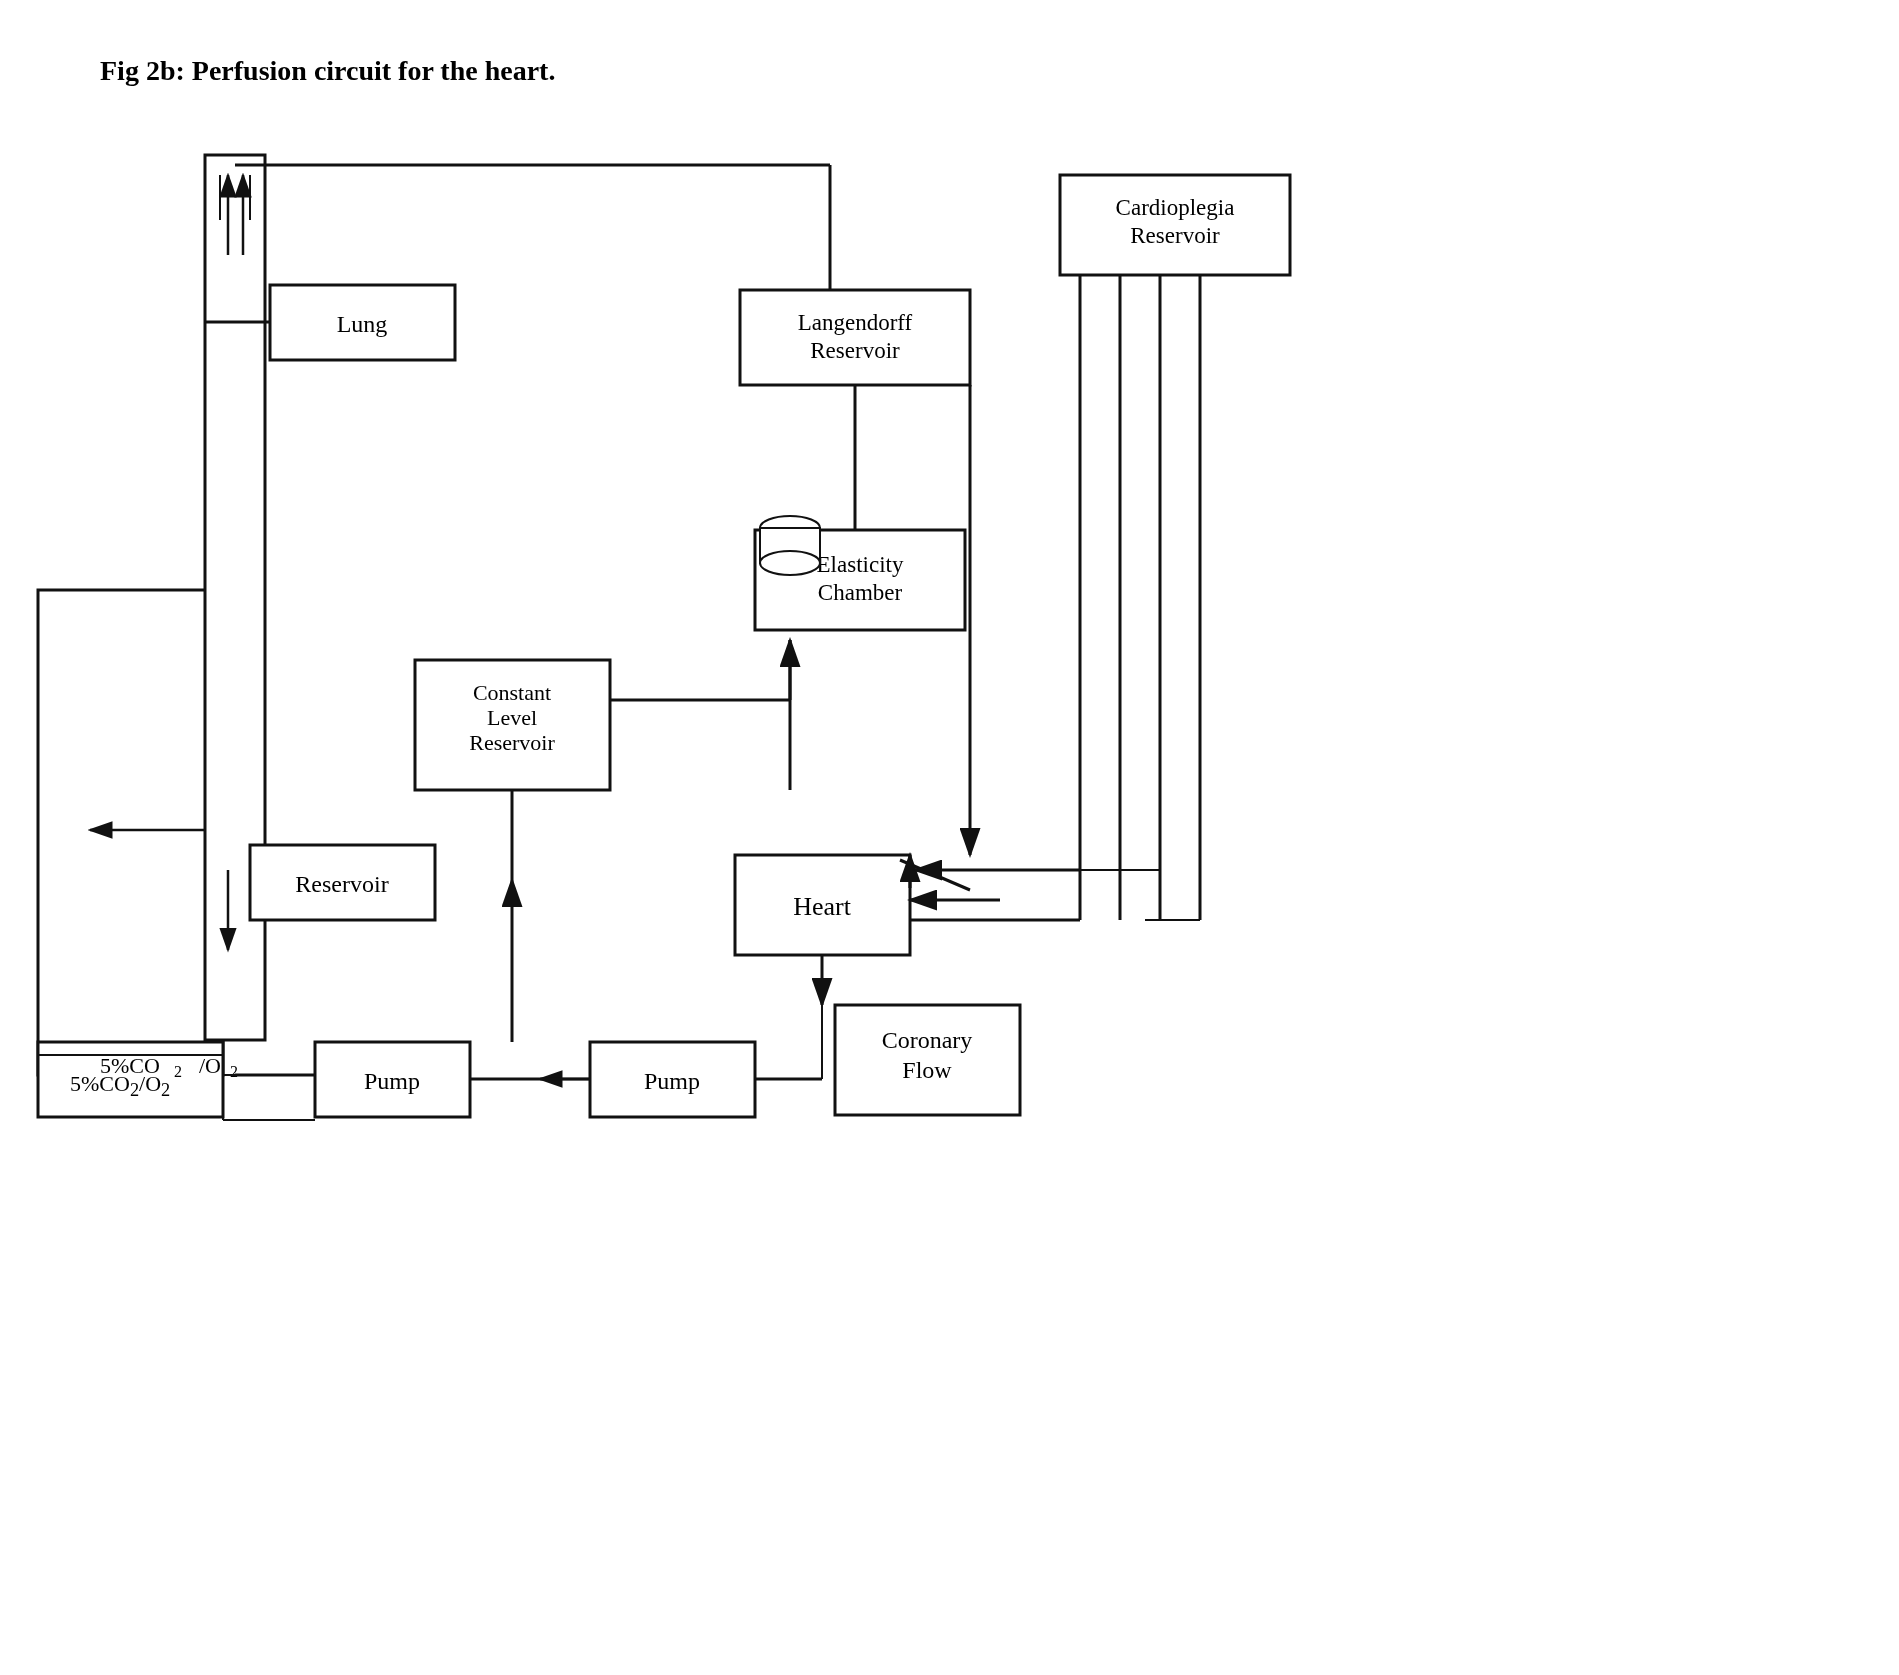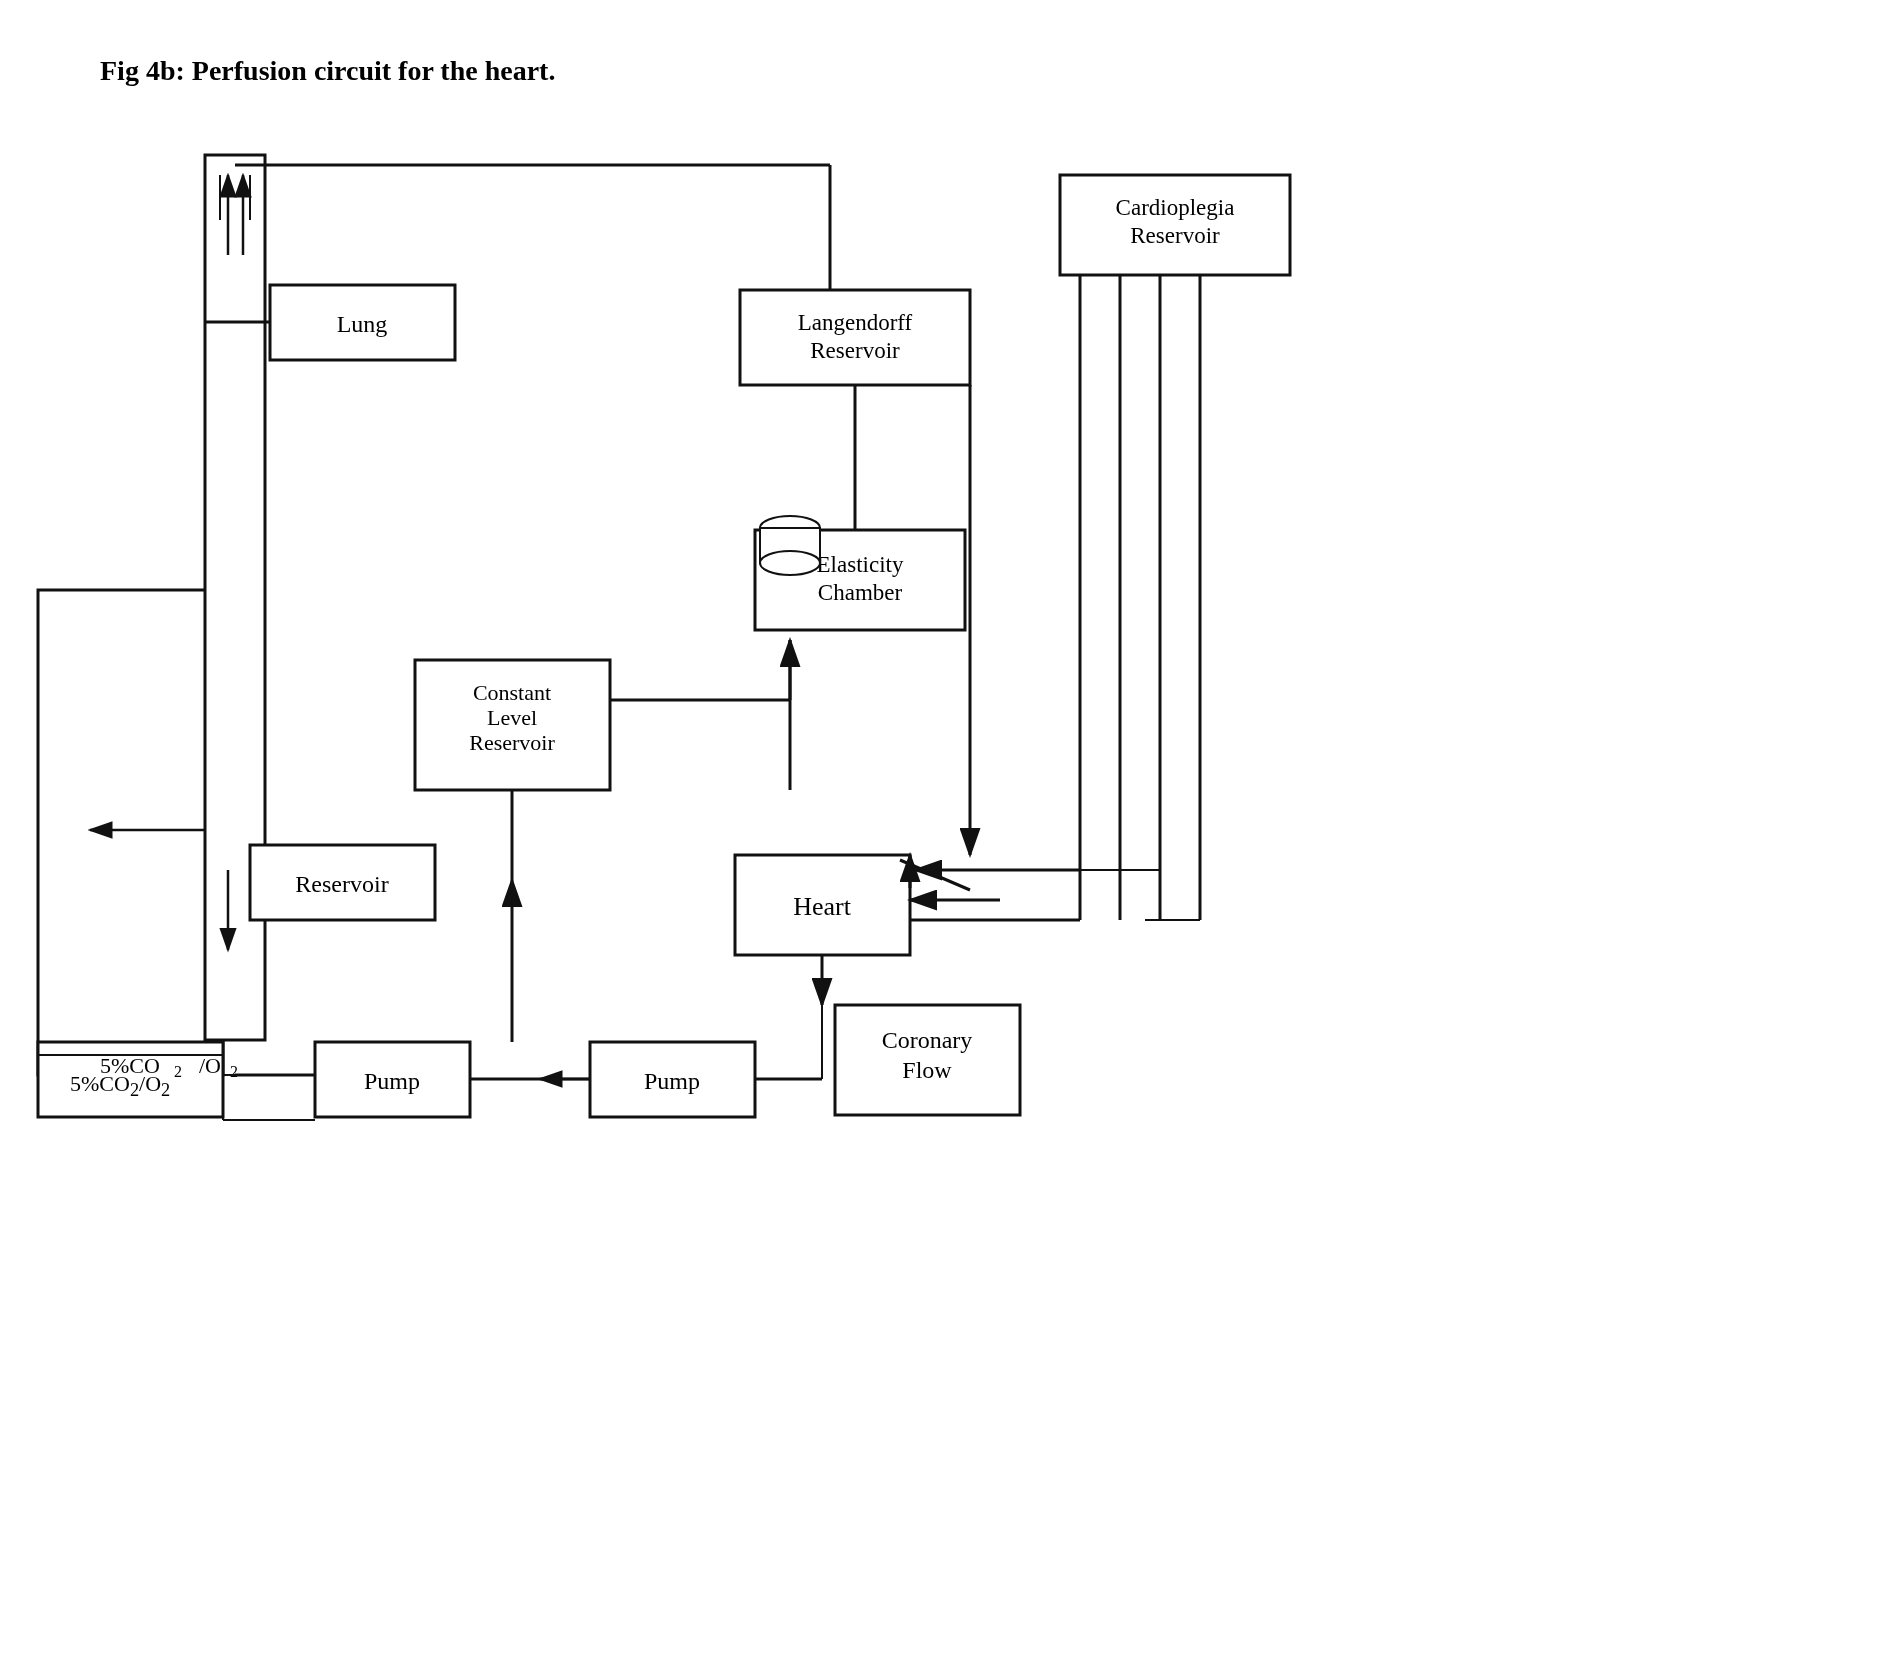--- a/index.html
+++ b/index.html
@@ -32,21 +32,21 @@
       width: 1899px;
       height: 1675px;
       pointer-events: none;
     }
   </style>
 </head>
 <body>
 
 <div class="page">
 
-  <div class="figure-title">Fig 4b: Perfusion circuit for the heart.</div>
+  <div class="figure-title">Fig 2b: Perfusion circuit for the heart.</div>
 
   <svg class="diagram-svg">
     <defs>
       <marker id="arrowhead" markerWidth="10" markerHeight="7" refX="9" refY="3.5" orient="auto">
         <polygon points="0 0, 10 3.5, 0 7" fill="#111"></polygon>
       </marker>
       <marker id="arrowhead-up" markerWidth="10" markerHeight="7" refX="9" refY="3.5" orient="auto">
         <polygon points="0 0, 10 3.5, 0 7" fill="#111"></polygon>
       </marker>
     </defs>

